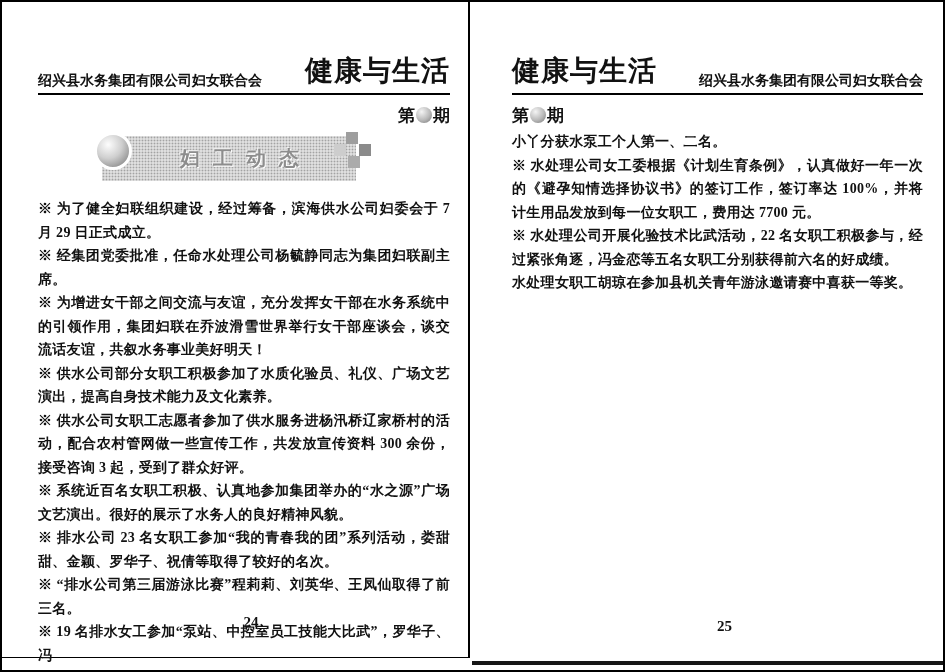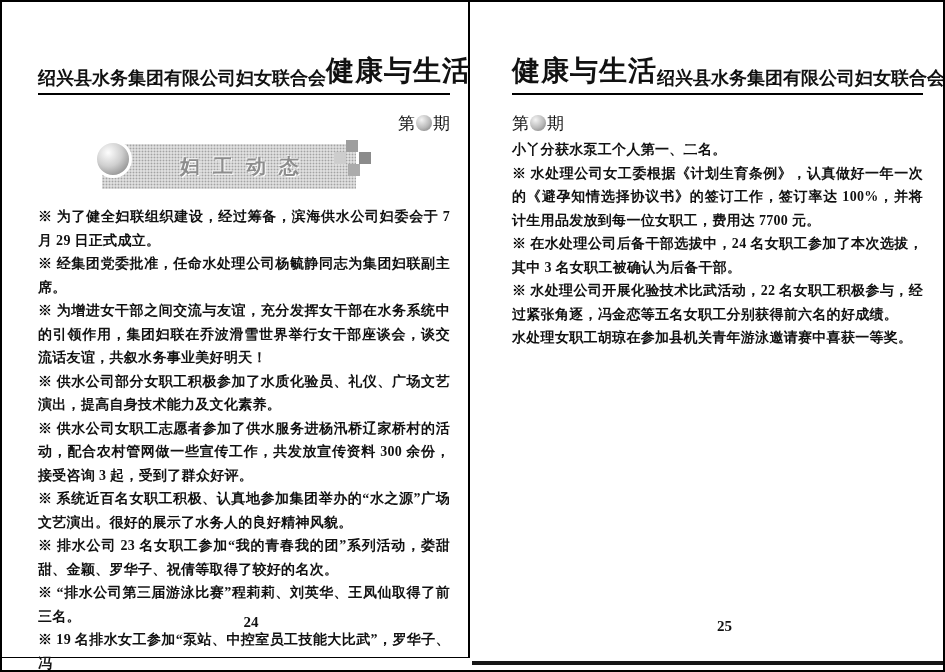--- a/index.html
+++ b/index.html
@@ -22,23 +22,23 @@
   }
   .page-right {
     left:470px; width:473px; height:663px;
     border-bottom:4px solid #161616;
     padding:50px 22px 0 40px;
   }
   .page-header {
     display:flex; justify-content:space-between; align-items:flex-end;
     border-bottom:2px solid #000; padding-bottom:3px;
   }
-  .org-name { font-size:18px; font-weight:bold; white-space:nowrap; }
+  .org-name { font-size:14px; font-weight:bold; white-space:nowrap; }
   .masthead { font-size:28px; font-weight:bold; letter-spacing:1px; white-space:nowrap; }
-  .issue-line { font-size:17px; font-weight:normal; margin-top:17px; }
+  .issue-line { font-size:17px; font-weight:bold; margin-top:9px; }
   .page-left .issue-line { text-align:right; }
   .page-right .issue-line { text-align:left; }
   .issue-ball {
     display:inline-block; width:16px; height:16px; border-radius:50%;
     background:radial-gradient(circle at 35% 30%, #f4f4f4, #b9b9b9 55%, #8a8a8a 85%, #777);
     vertical-align:-2px; margin:0 1px;
   }
   .banner {
     position:relative;
     margin:9px 0 16px 64px;
@@ -126,21 +126,20 @@
       <span class="masthead">健康与生活</span>
       <span class="org-name">绍兴县水务集团有限公司妇女联合会</span>
     </div>
     <div class="issue-line">
       <span>第</span><span class="issue-ball"></span><span>期</span>
     </div>
 
     <div class="body-text">
       <p>小丫分获水泵工个人第一、二名。</p>
       <p>※ 水处理公司女工委根据《计划生育条例》，认真做好一年一次的《避孕知情选择协议书》的签订工作，签订率达 100%，并将计生用品发放到每一位女职工，费用达 7700 元。</p>
-      <p>※ 在水处理公司后备干部选拔中，24 名女职工参加了本次选拔，其中 3 名女职工被确认为后备干部。</p>
       <p>※ 水处理公司开展化验技术比武活动，22 名女职工积极参与，经过紧张角逐，冯金恋等五名女职工分别获得前六名的好成绩。</p>
       <p>水处理女职工胡琼在参加县机关青年游泳邀请赛中喜获一等奖。</p>
     </div>
 
     <div class="page-num">25</div>
   </div>
 
 </div>
 
 </body></html>

